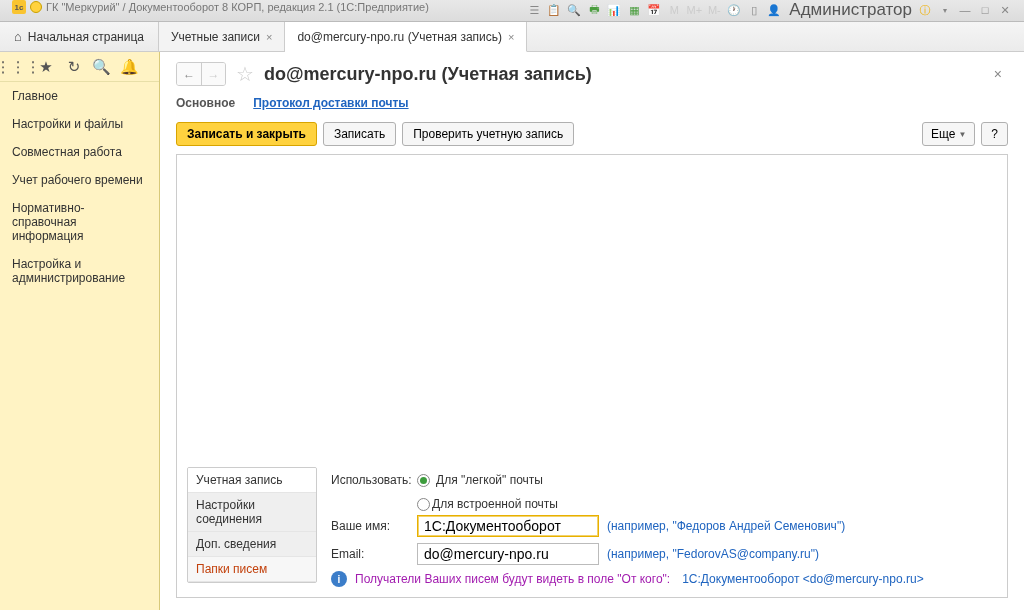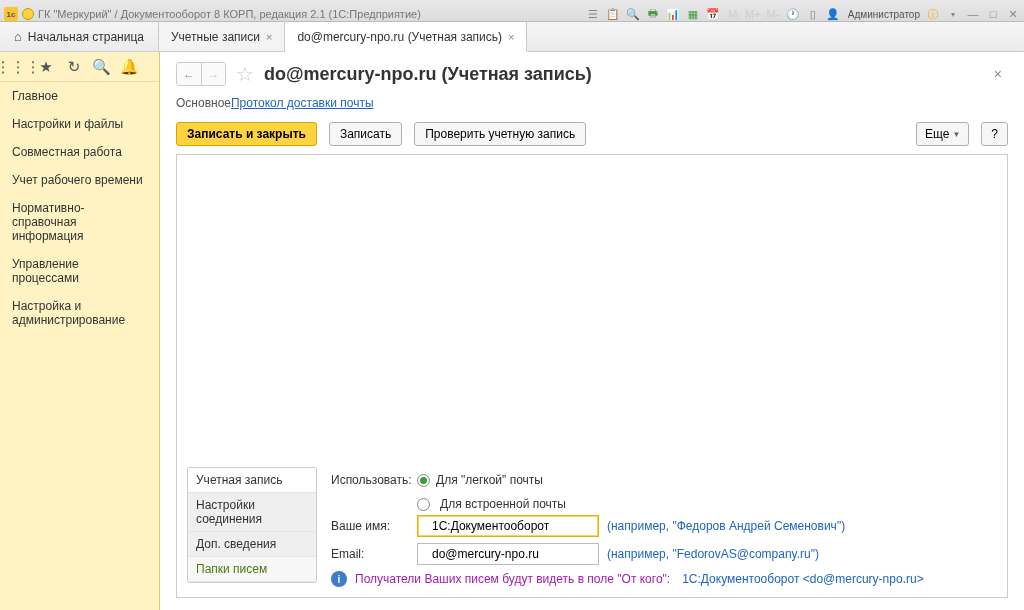--- a/index.html
+++ b/index.html
@@ -1,30 +1,30 @@
 <!DOCTYPE html>
 <html><head>
 <meta charset="utf-8">
 <style>
   * { box-sizing: border-box; margin: 0; padding: 0; font-family: Arial, sans-serif; }
   body { width: 1024px; height: 610px; background: #fff; font-size: 12px; color: #333; overflow: hidden; }
 
   
-  .titlebar { height: 22px; background: linear-gradient(#e8e8e8,#dcdcdc); display:flex; align-items:flex-end; padding:0 4px; border-bottom:1px solid #bbb; font-size:11px; }
+  .titlebar { height: 22px; background: linear-gradient(#e8e8e8,#dcdcdc); display:flex; align-items:flex-start; padding:0 12px; border-bottom:1px solid #bbb; font-size:11px; }
   .titlebar .tb-left { display:flex; align-items:center; gap:4px; flex:1; }
   .tb-logo { width:14px;height:14px;background:#f9c430;border-radius:2px;display:flex;align-items:center;justify-content:center;font-size:8px;font-weight:bold;color:#555;}
   .tb-circle{width:12px;height:12px;border-radius:50%;background:#ffd23f;border:1px solid #c9a000;}
   .tb-text{color:#777;}
   .tb-icons{display:flex;align-items:center;gap:6px;}
   .tb-icon{width:14px;height:14px;display:inline-flex;align-items:center;justify-content:center;color:#888;font-size:11px;}
   .tb-icon.green{color:#4a9d3e;}
   .tb-icon.user{color:#555;}
   .tb-icon.info{color:#f0b000;}
   .tb-icon.cal{color:#b59595;}
-  .tb-admin{font-size:10px;color:#555;margin-left:2px;}
+  .tb-admin{font-size:17px;color:#555;margin-left:2px;}
 
   
   .tabbar { height:30px; background:linear-gradient(#f5f5f5,#ebebeb); border-bottom:1px solid #ccc; display:flex; align-items:stretch; }
   .hometab{display:flex;align-items:center;gap:6px;padding:0 14px;border-right:1px solid #ccc;}
   .hometab .home-icon{font-size:13px;color:#444;}
   .tab{display:flex;align-items:center;gap:6px;padding:0 12px;border-right:1px solid #ccc;background:#f3f3f3;}
   .tab.active{background:#fff;border-bottom:1px solid #fff;margin-bottom:-1px;}
   .tab .tab-close{color:#888;font-size:11px;cursor:pointer;}
 
   
@@ -37,43 +37,43 @@
   .content{flex:1;display:flex;flex-direction:column;}
 
   .page-header{display:flex;align-items:center;gap:10px;padding:10px 16px 4px 16px;}
   .nav-arrows{display:flex;border:1px solid #ccc;border-radius:3px;overflow:hidden;}
   .nav-arrow{width:24px;height:22px;display:flex;align-items:center;justify-content:center;color:#888;cursor:pointer;background:#fafafa;}
   .nav-arrow+.nav-arrow{border-left:1px solid #ccc;}
   .fav-star{color:#ccc;font-size:20px;cursor:pointer;}
   .page-title{font-size:18px;font-weight:bold;color:#333;}
   .page-close{margin-left:auto;color:#888;cursor:pointer;font-size:14px;padding:2px 6px;}
 
-  .subtabs{display:flex;padding:6px 16px;}
+  .subtabs{display:flex;gap:18px;padding:6px 16px;font-weight:bold;}
   .subtab{color:#2065c0;cursor:pointer;text-decoration:underline;}
   .subtab.active{color:#555;text-decoration:none;}
 
-  .toolbar{display:flex;align-items:center;gap:12px;padding:6px 16px;}
+  .toolbar{display:flex;align-items:center;gap:6px;padding:6px 16px;}
   .btn{border:1px solid #b0b0b0;background:#f6f6f6;border-radius:3px;padding:4px 10px;cursor:pointer;font-size:12px;}
   .btn-primary{background:#ffd23f;border-color:#d8a400;font-weight:bold;}
   .btn-more{padding:4px 8px;display:flex;align-items:center;gap:3px;}
   .btn-more .tri{font-size:8px;color:#666;}
   .btn-help{padding:4px 9px;}
   .toolbar-spacer{flex:1;}
   .form-sidebar{width:130px;border:1px solid #ccc;border-radius:2px;overflow:hidden;background:#f5f5f5;height:fit-content;}
   .fs-item{padding:5px 8px;border-bottom:1px solid #e5e5e5;cursor:pointer;background:#efefef;}
   .fs-item.active{background:#fff;font-weight:normal;}
-  .fs-item.disabled{color:#4d7c0f;background:#f7f7f7;cursor:default;}
+  .fs-item.disabled{color:#c2410c;background:#f7f7f7;cursor:default;}
 
   .form-fields{flex:1;padding:2px 0 0 14px;}
   .f-row{display:flex;align-items:center;margin-bottom:6px;min-height:22px;}
   .f-label{width:86px;color:#333;}
-  .radio-row{display:flex;align-items:center;gap:10px;margin-left:86px;margin-bottom:2px;}
+  .radio-row{display:flex;align-items:center;gap:2px;margin-left:86px;margin-bottom:2px;}
   .radio{width:13px;height:13px;border-radius:50%;border:1px solid #888;display:inline-flex;align-items:center;justify-content:center;}
   .radio.checked::after{content:"";width:7px;height:7px;border-radius:50%;background:#3d9c3d;}
-  .f-input{width:182px;height:22px;border:1px solid #bbb;padding:0 14px;font-size:12px;}
+  .f-input{width:182px;height:22px;border:1px solid #bbb;padding:0 6px;font-size:14px;}
   .f-input.focus{border:1px solid #e8b000;box-shadow:0 0 0 1px #f3d36b inset;}
   .f-hint{color:#2065c0;margin-left:8px;cursor:pointer;}
   .info-row{display:flex;align-items:center;gap:8px;margin-top:6px;}
   .info-icon{width:16px;height:16px;border-radius:50%;background:#3b7dc9;color:#fff;display:flex;align-items:center;justify-content:center;font-size:10px;font-weight:bold;}
   .info-text{color:#a21caf;}
   .info-value{color:#2065c0;margin-left:4px;}
 
   .main-border{border:1px solid #ccc;margin:2px 16px 12px 16px;flex:1;position:relative;display:flex;}
   .main-border-inner{flex:1;display:flex;flex-direction:column;padding:6px 0 0 0;justify-content:flex-end;}
 </style>
@@ -132,21 +132,20 @@
       <span class="sb-icon">★</span>
       <span class="sb-icon">↻</span>
       <span class="sb-icon">🔍</span>
       <span class="sb-icon">🔔</span>
     </div>
     <div class="sb-item">Главное</div>
     <div class="sb-item">Настройки и файлы</div>
     <div class="sb-item">Совместная работа</div>
     <div class="sb-item">Учет рабочего времени</div>
     <div class="sb-item">Нормативно-справочная информация</div>
-    <div class="sb-item">Управление процессами</div>
     <div class="sb-item">Настройка и администрирование</div>
   </div>
 
   <div class="content">
     <div class="page-header">
       <div class="nav-arrows">
         <div class="nav-arrow">←</div>
         <div class="nav-arrow" style="color:#ccc;">→</div>
       </div>
       <span class="fav-star">☆</span>

